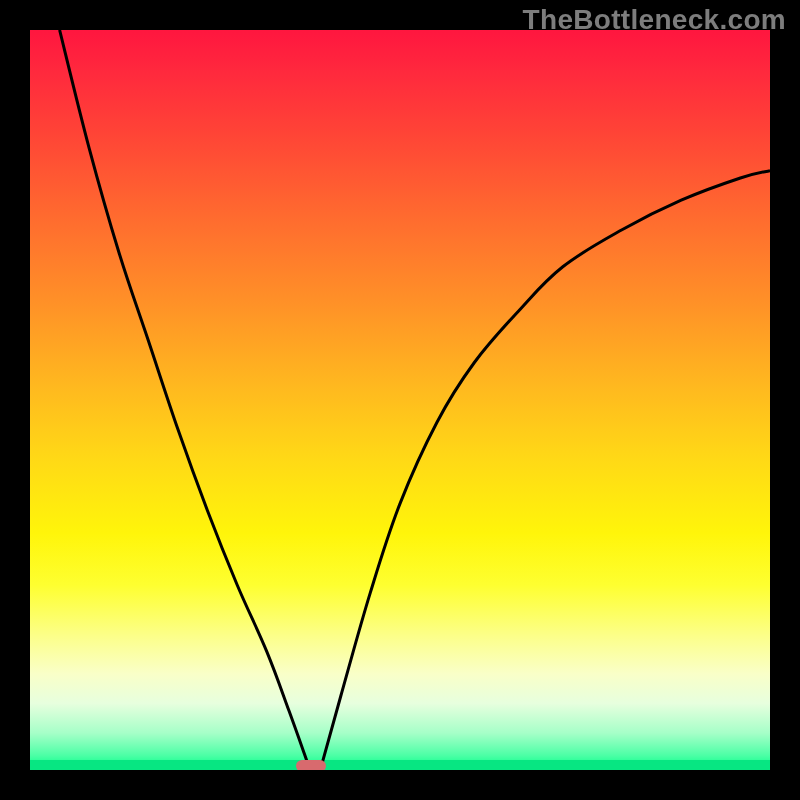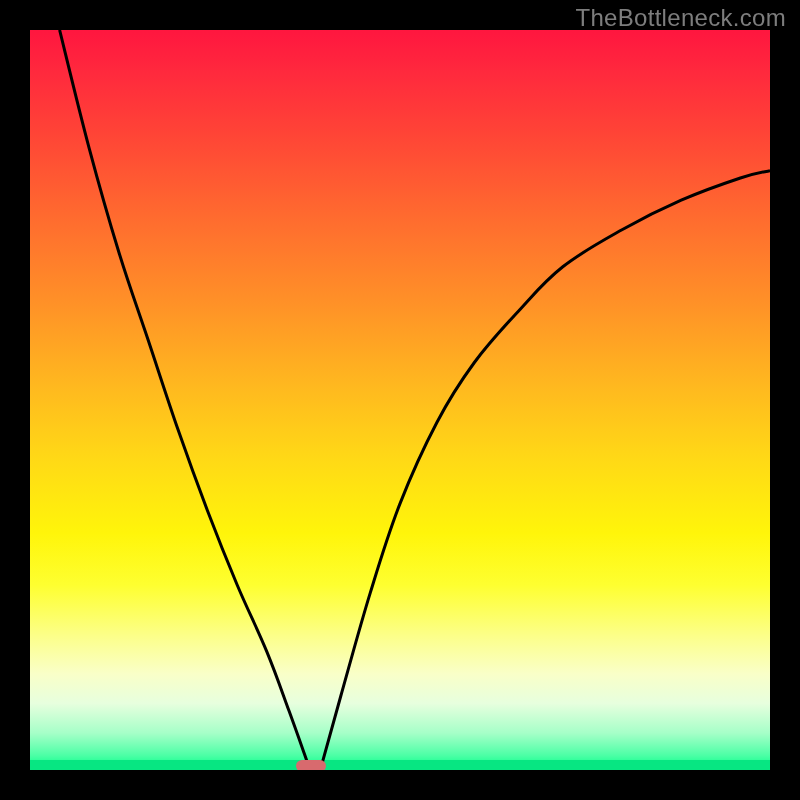--- a/index.html
+++ b/index.html
@@ -58,23 +58,23 @@
     bottom: 0;
     width: 740px;
     height: 10px;
     background: #07e682;
   }
   .watermark {
     position: absolute;
     top: 4px;
     right: 14px;
     color: #7d7d7d;
-    font-size: 24px;
+    font-size: 28px;
     letter-spacing: 0.3px;
-    font-weight: 400;
+    font-weight: 700;
   }
   svg.curve {
     position: absolute;
     top: 0;
     left: 0;
     width: 740px;
     height: 740px;
   }
   .marker {
     position: absolute;

